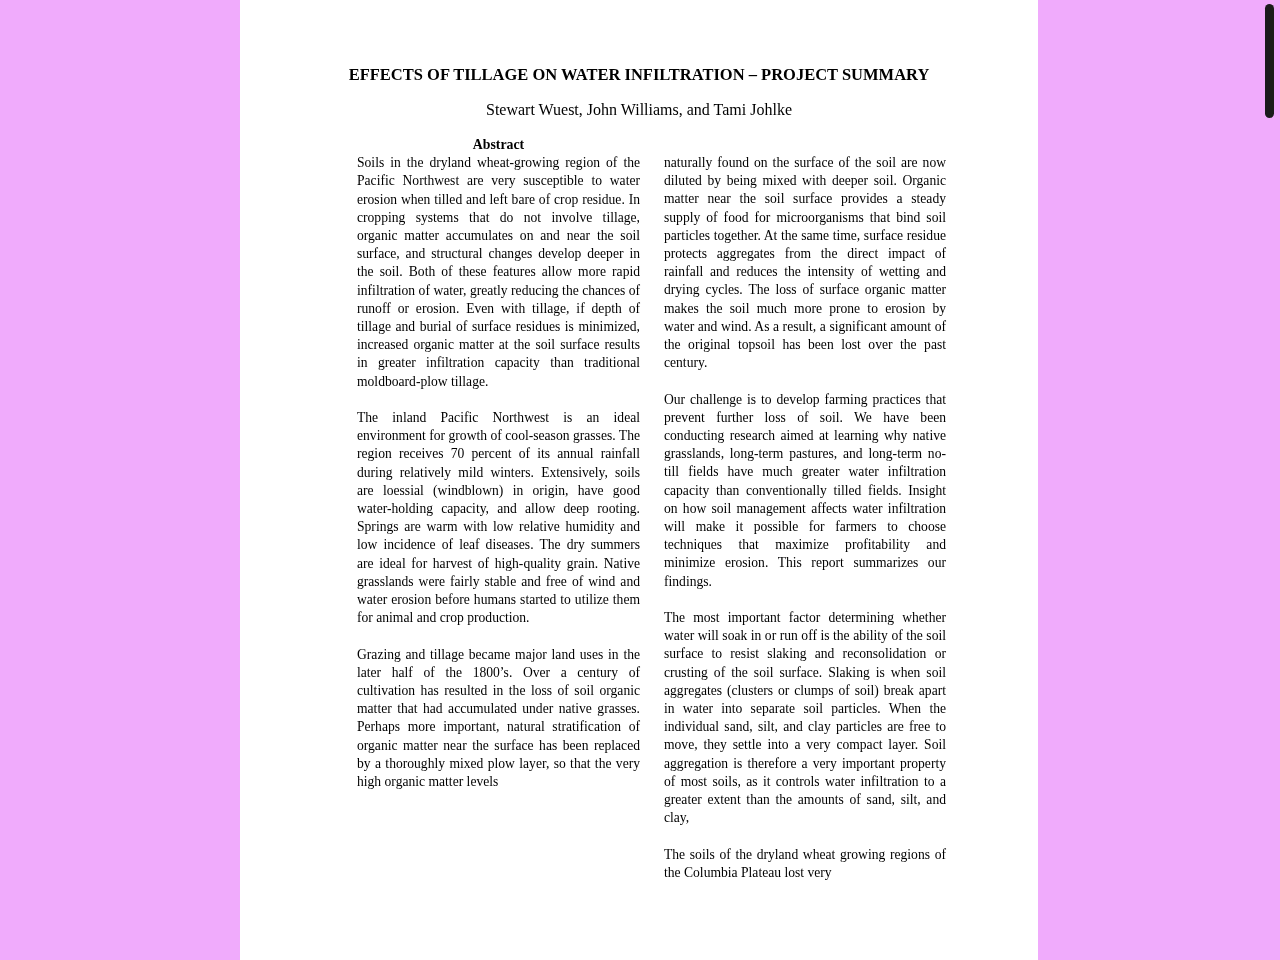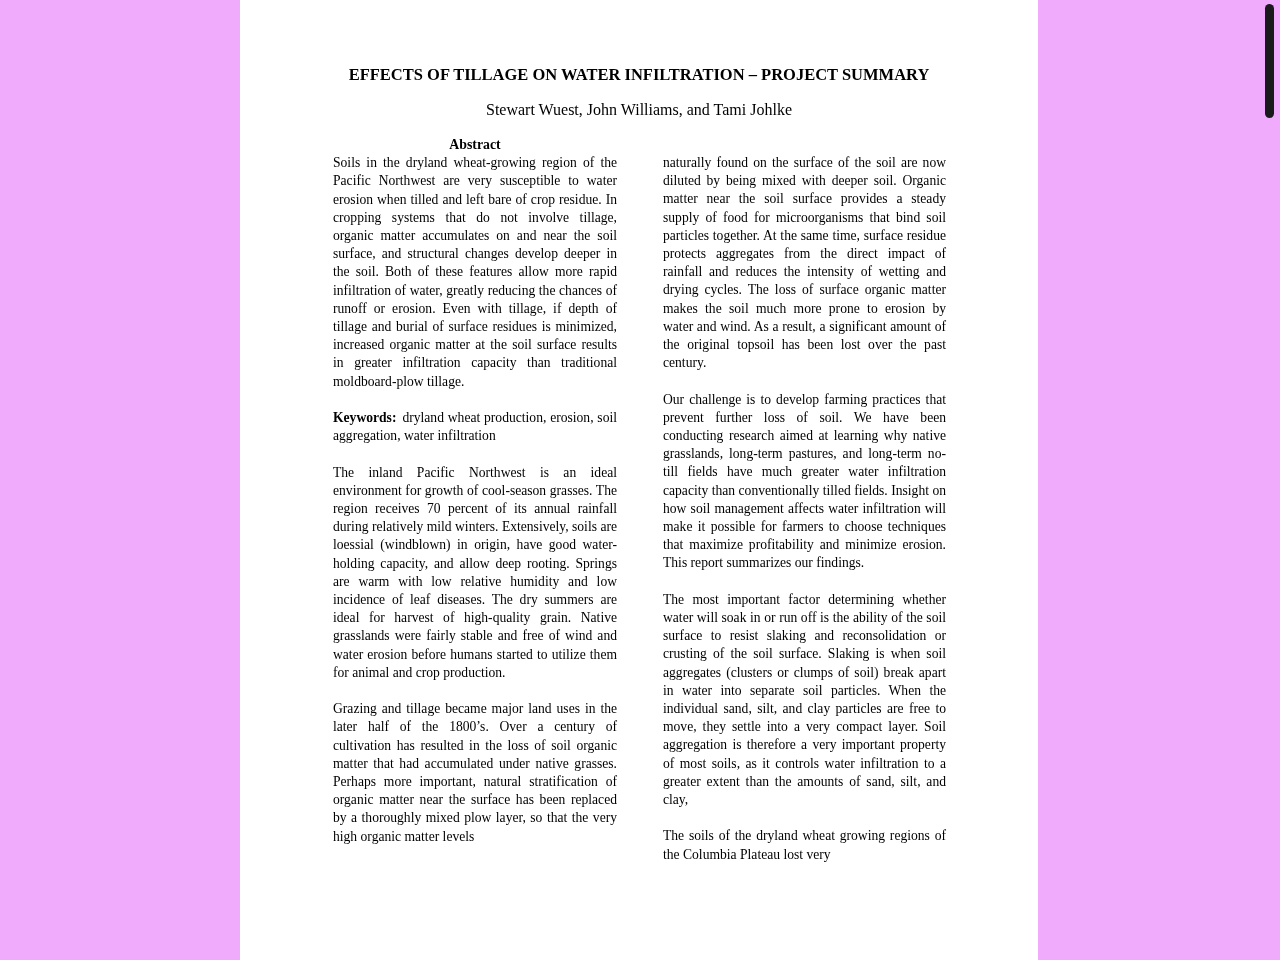--- a/index.html
+++ b/index.html
@@ -43,20 +43,21 @@
   }
   .columns {
     display: flex;
     justify-content: space-between;
     margin: 17px 92px 0 93px;
   }
   .col {
     font-size: 13.6px;
     line-height: 18.2px;
     text-align: justify;
+    margin-left: 24px;
   }
   .col-left  { width: 284px; }
   .col-right { width: 283px; padding-top: 18px; }
   .abstract-heading {
     margin: 0;
     text-align: center;
     font-weight: bold;
     font-size: 13.8px;
     line-height: 18.2px;
   }
@@ -88,21 +89,20 @@
 
     <h1 class="doc-title">EFFECTS OF TILLAGE ON WATER INFILTRATION – PROJECT SUMMARY</h1>
 
     <div class="doc-authors">Stewart Wuest, John Williams, and Tami Johlke</div>
 
     <div class="columns">
 
       <section class="col col-left">
         <h2 class="abstract-heading">Abstract</h2>
         <p>Soils in the dryland wheat-growing region of the Pacific Northwest are very susceptible to water erosion when tilled and left bare of crop residue. In cropping systems that do not involve tillage, organic matter accumulates on and near the soil surface, and structural changes develop deeper in the soil. Both of these features allow more rapid infiltration of water, greatly reducing the chances of runoff or erosion. Even with tillage, if depth of tillage and burial of surface residues is minimized, increased organic matter at the soil surface results in greater infiltration capacity than traditional moldboard-plow tillage.</p>
-        <p><span class="kw-label">Keywords:</span><span>dryland wheat production, erosion, soil aggregation, water infiltration</span></p>
         <p>The inland Pacific Northwest is an ideal environment for growth of cool-season grasses. The region receives 70 percent of its annual rainfall during relatively mild winters. Extensively, soils are loessial (windblown) in origin, have good water-holding capacity, and allow deep rooting. Springs are warm with low relative humidity and low incidence of leaf diseases. The dry summers are ideal for harvest of high-quality grain. Native grasslands were fairly stable and free of wind and water erosion before humans started to utilize them for animal and crop production.</p>
         <p>Grazing and tillage became major land uses in the later half of the 1800’s. Over a century of cultivation has resulted in the loss of soil organic matter that had accumulated under native grasses. Perhaps more important, natural stratification of organic matter near the surface has been replaced by a thoroughly mixed plow layer, so that the very high organic matter levels</p>
       </section>
 
       <section class="col col-right">
         <p>naturally found on the surface of the soil are now diluted by being mixed with deeper soil. Organic matter near the soil surface provides a steady supply of food for microorganisms that bind soil particles together. At the same time, surface residue protects aggregates from the direct impact of rainfall and reduces the intensity of wetting and drying cycles. The loss of surface organic matter makes the soil much more prone to erosion by water and wind. As a result, a significant amount of the original topsoil has been lost over the past century.</p>
         <p>Our challenge is to develop farming practices that prevent further loss of soil. We have been conducting research aimed at learning why native grasslands, long-term pastures, and long-term no-till fields have much greater water infiltration capacity than conventionally tilled fields. Insight on how soil management affects water infiltration will make it possible for farmers to choose techniques that maximize profitability and minimize erosion. This report summarizes our findings.</p>
         <p>The most important factor determining whether water will soak in or run off is the ability of the soil surface to resist slaking and reconsolidation or crusting of the soil surface. Slaking is when soil aggregates (clusters or clumps of soil) break apart in water into separate soil particles. When the individual sand, silt, and clay particles are free to move, they settle into a very compact layer. Soil aggregation is therefore a very important property of most soils, as it controls water infiltration to a greater extent than the amounts of sand, silt, and clay,</p>
         <p>The soils of the dryland wheat growing regions of the Columbia Plateau lost very</p>
       </section>

